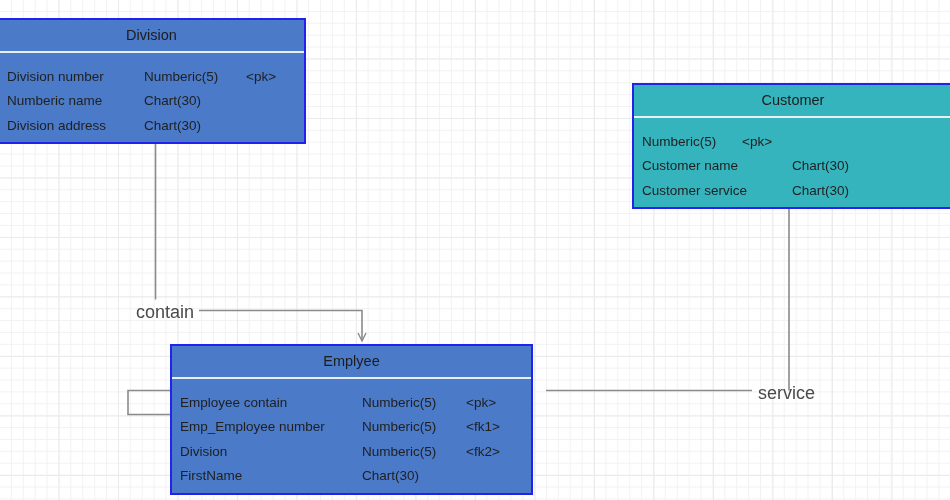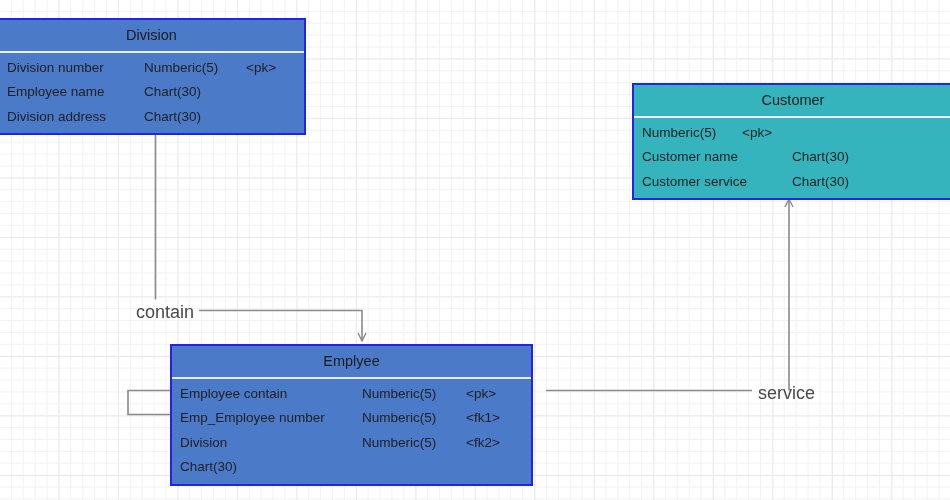--- a/index.html
+++ b/index.html
@@ -55,20 +55,21 @@
     text-align: center;
     font-size: 14.5px;
     color: #1c1c1c;
     line-height: 1;
     padding: 8px 0 8px 0;
     border-bottom: 2px solid #e8f0f5;
     white-space: nowrap;
   }
   .entity .ent-body {
     padding: 3px 16px 4px 0;
+    margin-top: 9px;
   }
   .attr-row {
     display: flex;
     font-size: 13.5px;
     color: #1f1f1f;
     line-height: 1;
     padding: 5px 0 6px 8px;
     white-space: nowrap;
   }
   .attr-name { flex: 0 0 auto; }
@@ -153,21 +154,21 @@
 
   <div class="entity" id="ent-division">
     <div class="ent-title">Division</div>
     <div class="ent-body">
       <div class="attr-row">
         <span class="attr-name">Division number</span>
         <span class="attr-type">Numberic(5)</span>
         <span class="attr-key">&lt;pk&gt;</span>
       </div>
       <div class="attr-row">
-        <span class="attr-name">Employee name</span>
+        <span class="attr-name">Numberic name</span>
         <span class="attr-type">Chart(30)</span>
         <span class="attr-key"></span>
       </div>
       <div class="attr-row">
         <span class="attr-name">Division address</span>
         <span class="attr-type">Chart(30)</span>
         <span class="attr-key"></span>
       </div>
     </div>
   </div>
@@ -204,20 +205,21 @@
         <span class="attr-name">Emp_Employee number</span>
         <span class="attr-type">Numberic(5)</span>
         <span class="attr-key">&lt;fk1&gt;</span>
       </div>
       <div class="attr-row">
         <span class="attr-name">Division</span>
         <span class="attr-type">Numberic(5)</span>
         <span class="attr-key">&lt;fk2&gt;</span>
       </div>
       <div class="attr-row">
+        <span class="attr-name">FirstName</span>
         <span class="attr-type">Chart(30)</span>
         <span class="attr-key"></span>
       </div>
     </div>
   </div>
 
   <div class="rel-label" id="label-contain">contain</div>
   <div class="rel-label" id="label-service">service</div>
 
 </div>

